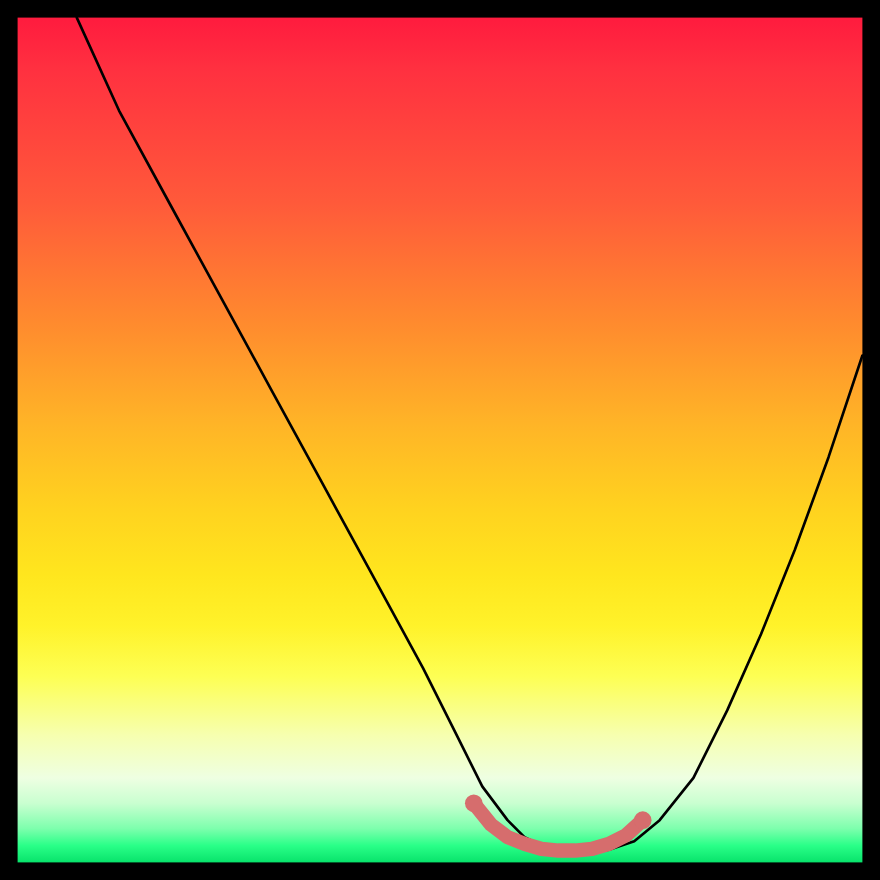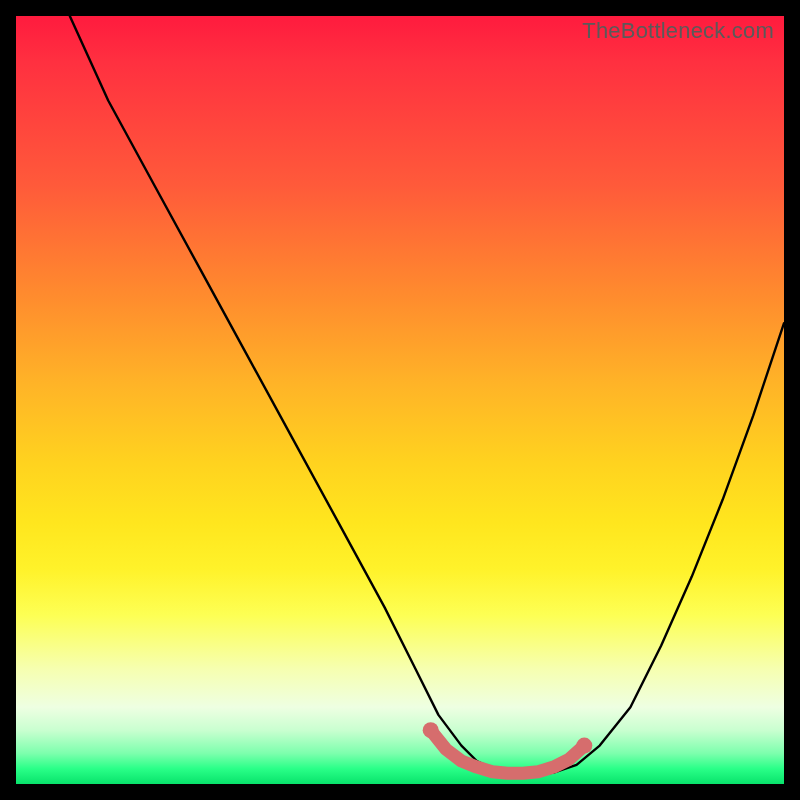--- a/index.html
+++ b/index.html
@@ -60,21 +60,20 @@
     height: 768px;
     overflow: visible;
   }
 </style>
 </head>
 <body>
 
 <div class="stage">
   <div class="plot">
 
-    <div class="watermark">TheBottleneck.com</div>
 
     <svg class="curve" viewBox="0 0 768 768" preserveAspectRatio="none">
       <path fill="none" stroke="#000" stroke-width="2.4" stroke-linejoin="round" stroke-linecap="round" d="M53.8 0.0 L92.2 84.5 L138.2 169.0 L184.3 253.4 L230.4 337.9 L276.5 422.4 L322.6 506.9 L368.6 591.4 L399.4 652.8 L422.4 698.9 L445.4 729.6 L460.8 745.0 L476.2 752.6 L491.5 756.5 L506.9 758.8 L522.2 758.8 L537.6 756.5 L560.6 748.8 L583.7 729.6 L614.4 691.2 L645.1 629.8 L675.8 560.6 L706.6 483.8 L737.3 399.4 L768.0 307.2"></path>
       <path fill="none" stroke="#d66d6d" stroke-width="13" stroke-linecap="round" stroke-linejoin="round" d="M414.7 714.2 L430.1 733.4 L445.4 745.0 L460.8 751.1 L476.2 755.7 L491.5 757.2 L506.9 757.2 L522.2 755.7 L537.6 751.1 L553.0 743.4 L568.3 729.6"></path>
 
       <circle cy="714.2" r="8" fill="#d66d6d" cx="414.7"></circle>
       <circle cy="729.6" r="8" fill="#d66d6d" cx="568.3"></circle>
     </svg>
 
   </div>

